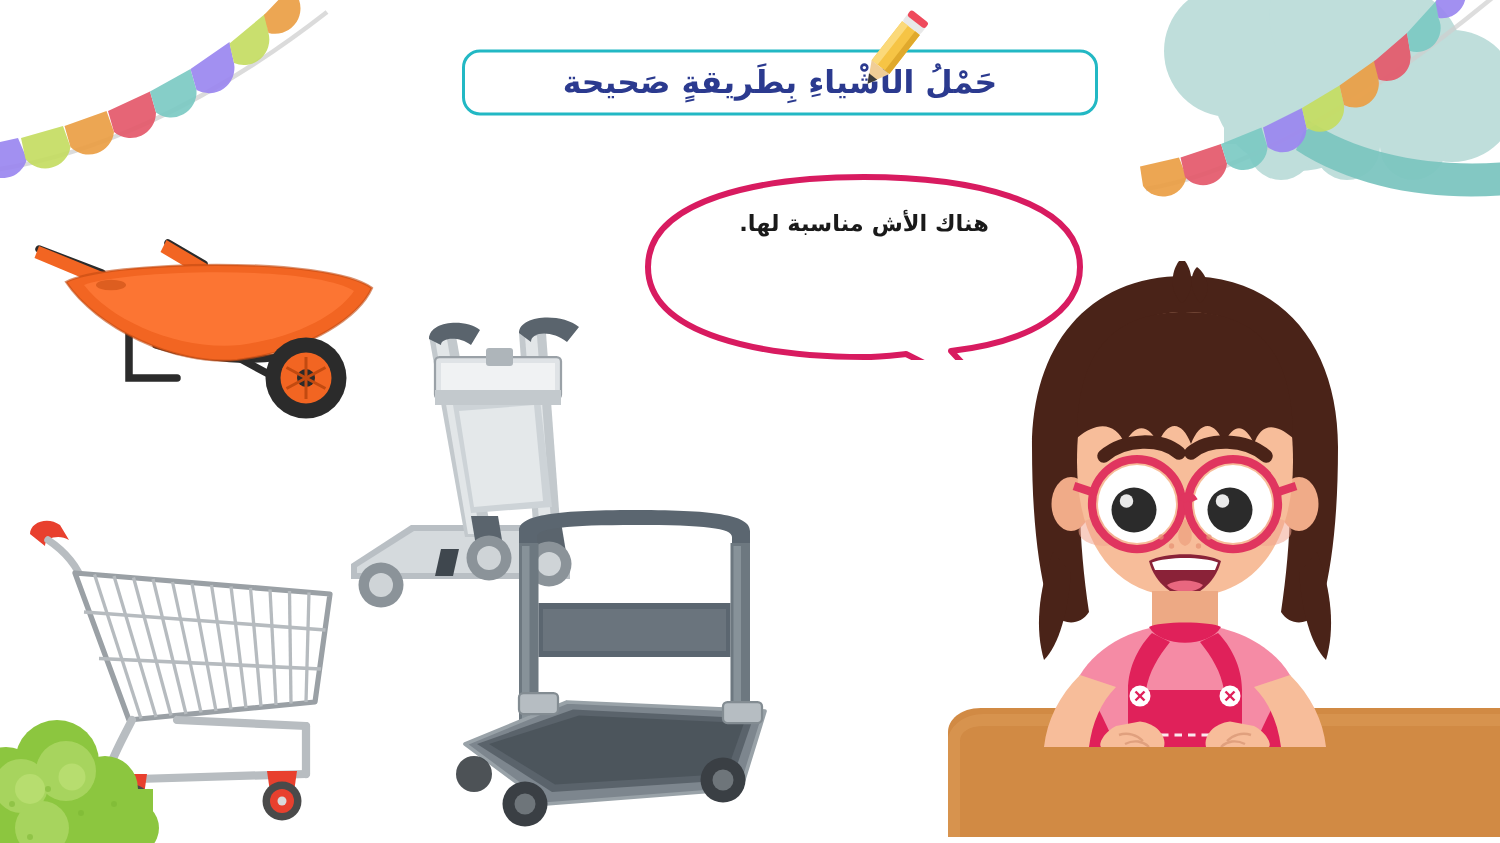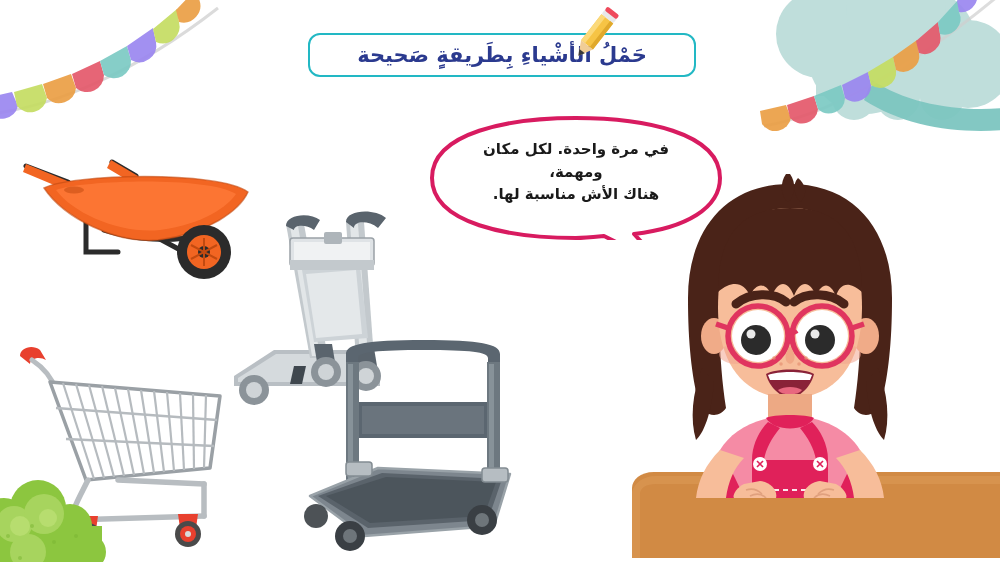--- a/index.html
+++ b/index.html
@@ -24,21 +24,21 @@
   #bunting-right  { right: -4px;  top: -10px; }
   #cloud-topright { right: -6px;  top: -62px; }
   #bush-bottomleft{ left: -16px;  bottom: -18px; }
   #desk           { left: 560px;  bottom: 0;  }
 
   
   #title-wrap {
     position: absolute;
     left: 308px;
     top: 33px;
-    width: 388px;
+    width: 424px;
     height: 44px;
   }
   #title-box {
     width: 100%;
     height: 100%;
     box-sizing: border-box;
     border: 2.5px solid #22b8c4;
     border-radius: 12px;
     background: #ffffff;
     display: flex;
@@ -163,21 +163,20 @@
   </div>
 
   <div id="speech-bubble">
     <svg width="296" height="124" viewBox="0 0 296 124" style="position:absolute;left:0;top:0;">
       <path d="M148,2 C214,2 292,16 292,62 C292,92 258,112 206,118
                L236,150 L176,120
                C166,121 157,122 148,122
                C82,122 4,108 4,62 C4,16 82,2 148,2 Z" fill="#ffffff" stroke="#d81b60" stroke-width="4" stroke-linejoin="round"></path>
     </svg>
     <div id="speech-text">
-      <div>في مرة واحدة. لكل مكان ومهمة،</div>
       <div>هناك الأش مناسبة لها.</div>
     </div>
   </div>
 
   <div id="wheelbarrow">
     <svg width="250" height="150" viewBox="0 0 250 150">
       <g stroke="#2b2b2b" stroke-width="5" fill="none" stroke-linecap="round">
         <path d="M18,18 L60,34"></path>
         <path d="M104,14 L128,28"></path>
         <path d="M62,36 C82,52 110,72 150,88"></path>

